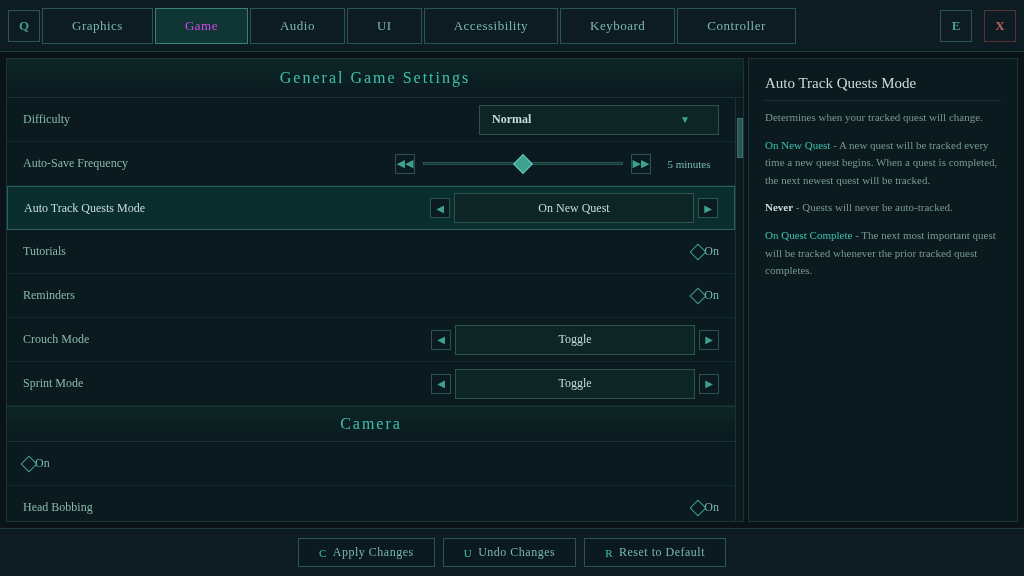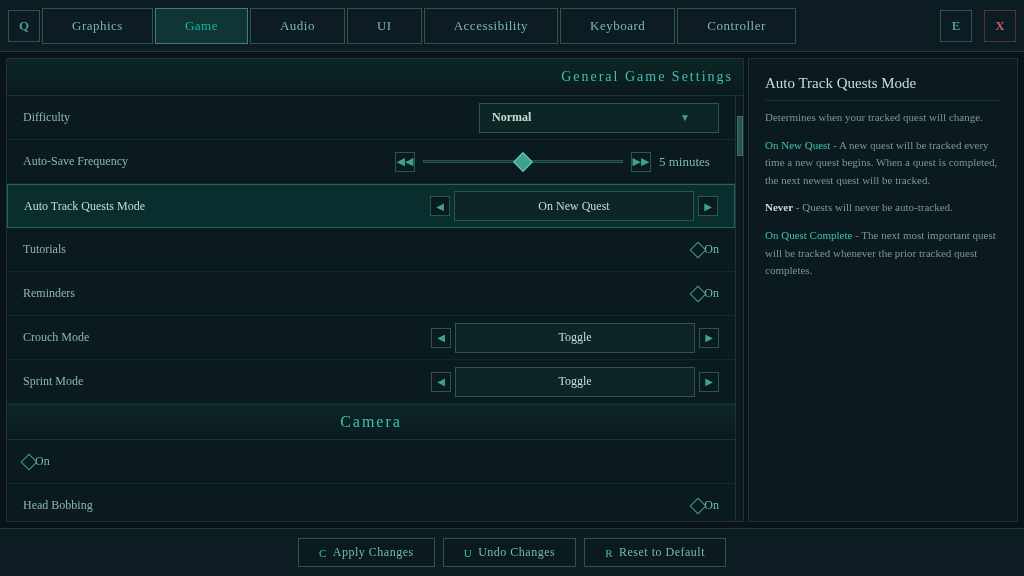--- a/index.html
+++ b/index.html
@@ -41,45 +41,45 @@
       font-size: 13px;
       cursor: pointer;
       background: transparent;
       letter-spacing: 0.5px;
       height: 36px;
       display: flex; align-items: center;
     }
     .nav-tab.active {
       background: #0f3535;
       border-color: #3a8080;
-      color: #14b8a6;
+      color: #d946ef;
     }
     .nav-spacer { flex: 1; }
 
     
     .main-area {
       display: flex;
       height: calc(576px - 52px - 48px);
     }
 
     
     .left-panel {
       flex: 1;
       background: #0a1a1f;
       border: 1px solid #1a3535;
       margin: 6px 0 6px 6px;
       overflow: hidden;
       position: relative;
     }
 
     .panel-header {
-      text-align: right;
+      text-align: center;
       padding: 10px;
       color: #40c0b0;
-      font-size: 14px;
+      font-size: 16px;
       letter-spacing: 2px;
       border-bottom: 1px solid #1a3535;
       background: linear-gradient(180deg, #0d2525 0%, #0a1a1f 100%);
     }
 
     .setting-row {
       display: flex;
       align-items: center;
       padding: 0 16px;
       height: 44px;
@@ -139,23 +139,23 @@
     }
     .slider-arrow {
       color: #40a090;
       font-size: 11px;
       border: 1px solid #2a5550;
       width: 20px; height: 20px;
       display: flex; align-items: center; justify-content: center;
     }
     .slider-value {
       color: #7ab8b0;
-      font-size: 13px;
+      font-size: 11px;
       min-width: 60px;
-      text-align: left;
+      text-align: center;
     }
 
     
     .toggle-selector {
       display: flex; align-items: center;
       gap: 4px;
     }
     .toggle-btn {
       width: 20px; height: 20px;
       border: 1px solid #2a5550;

